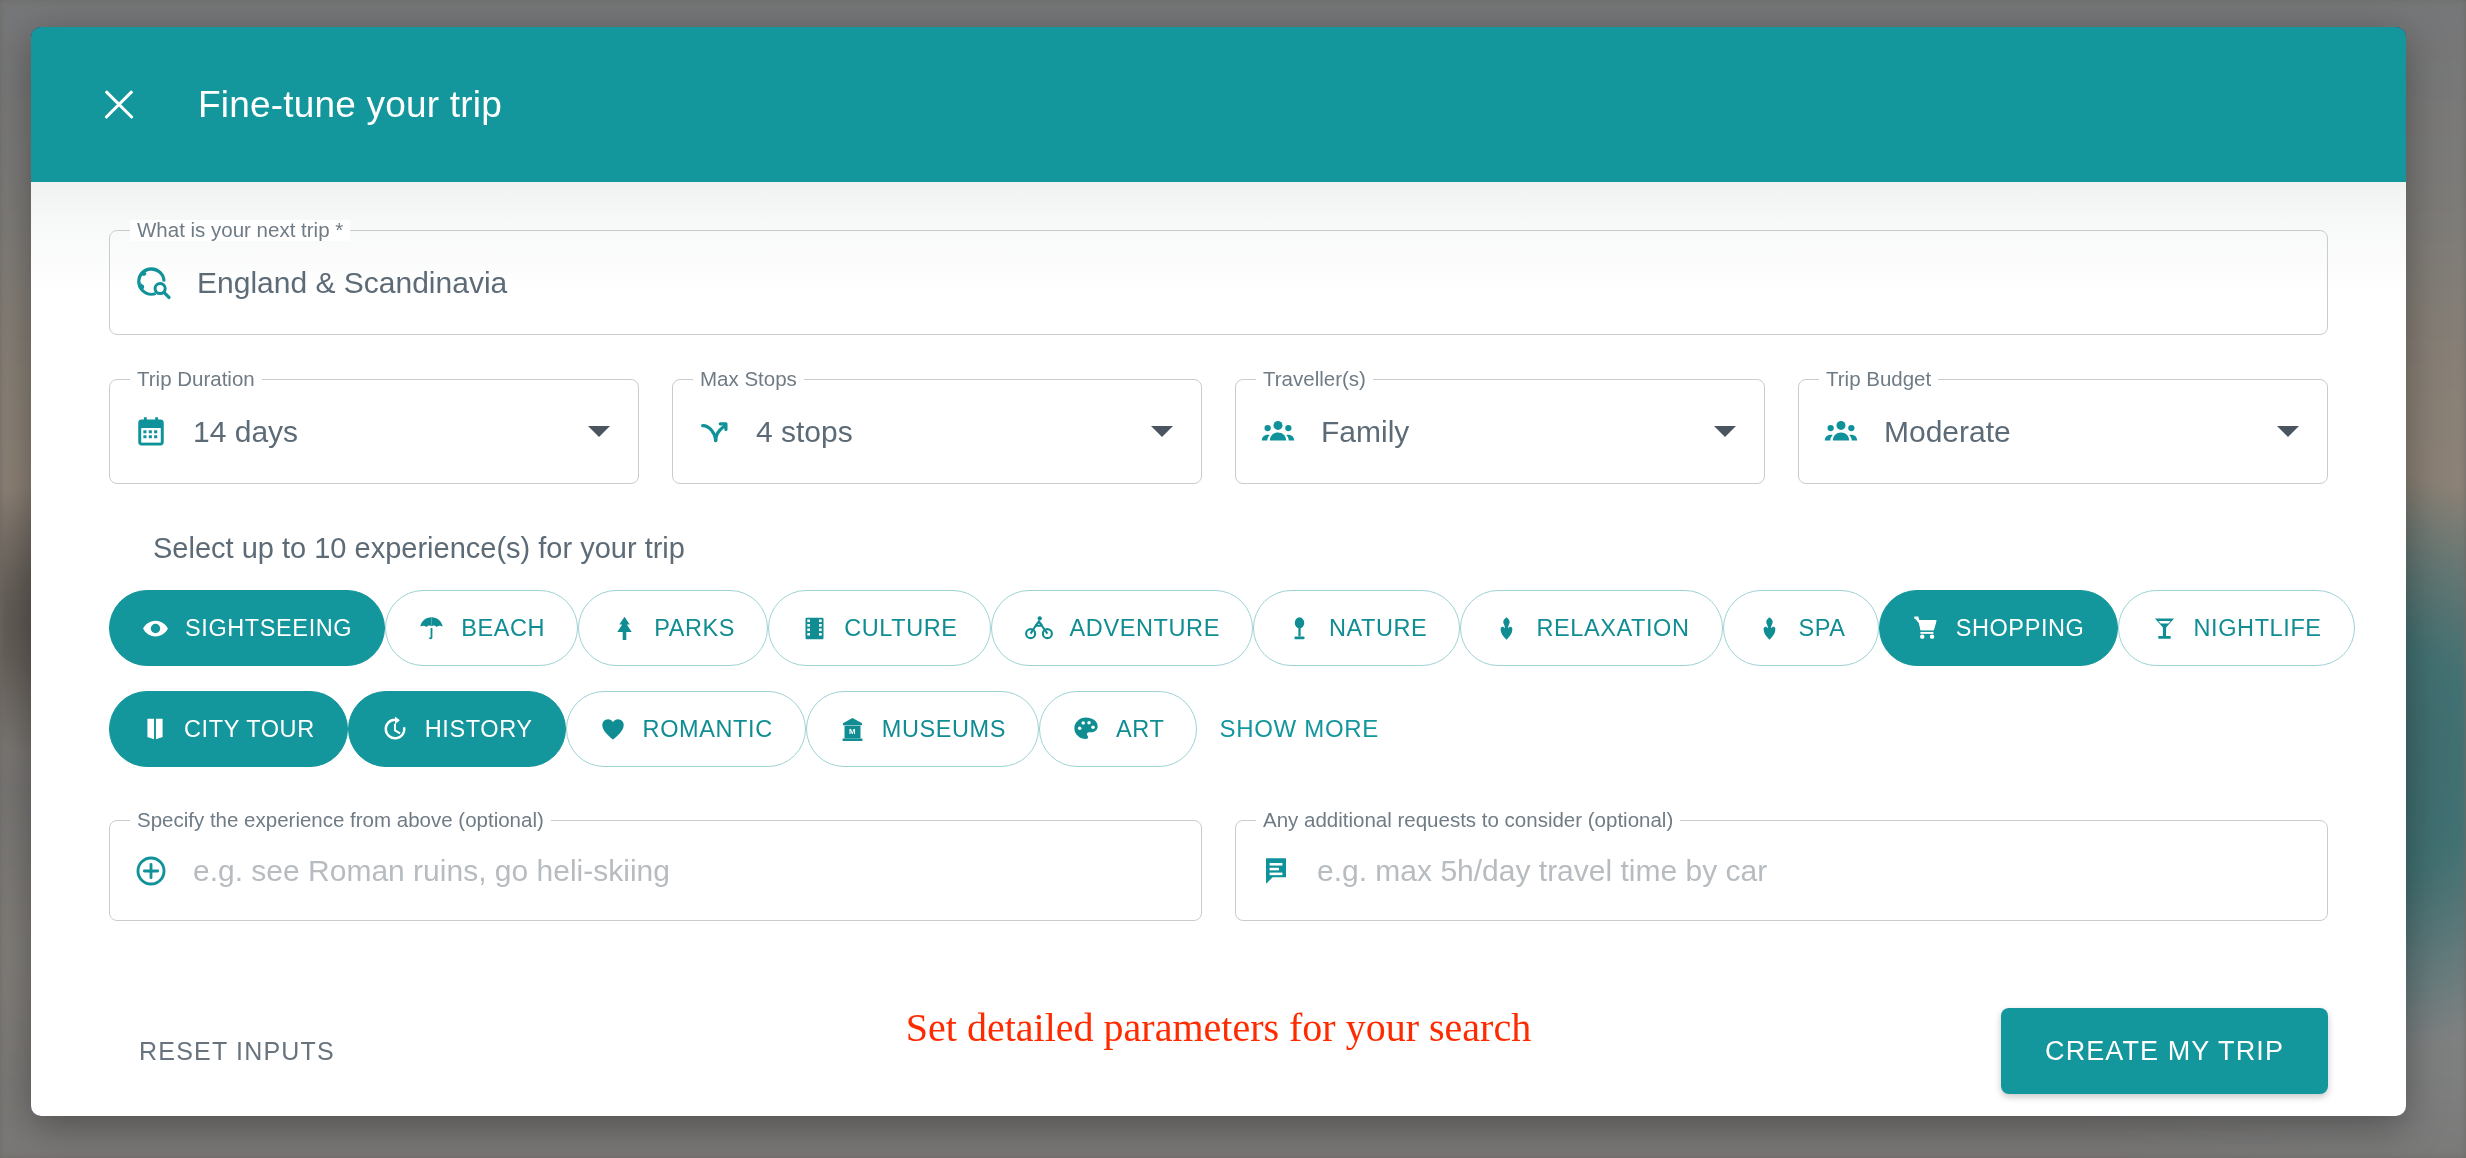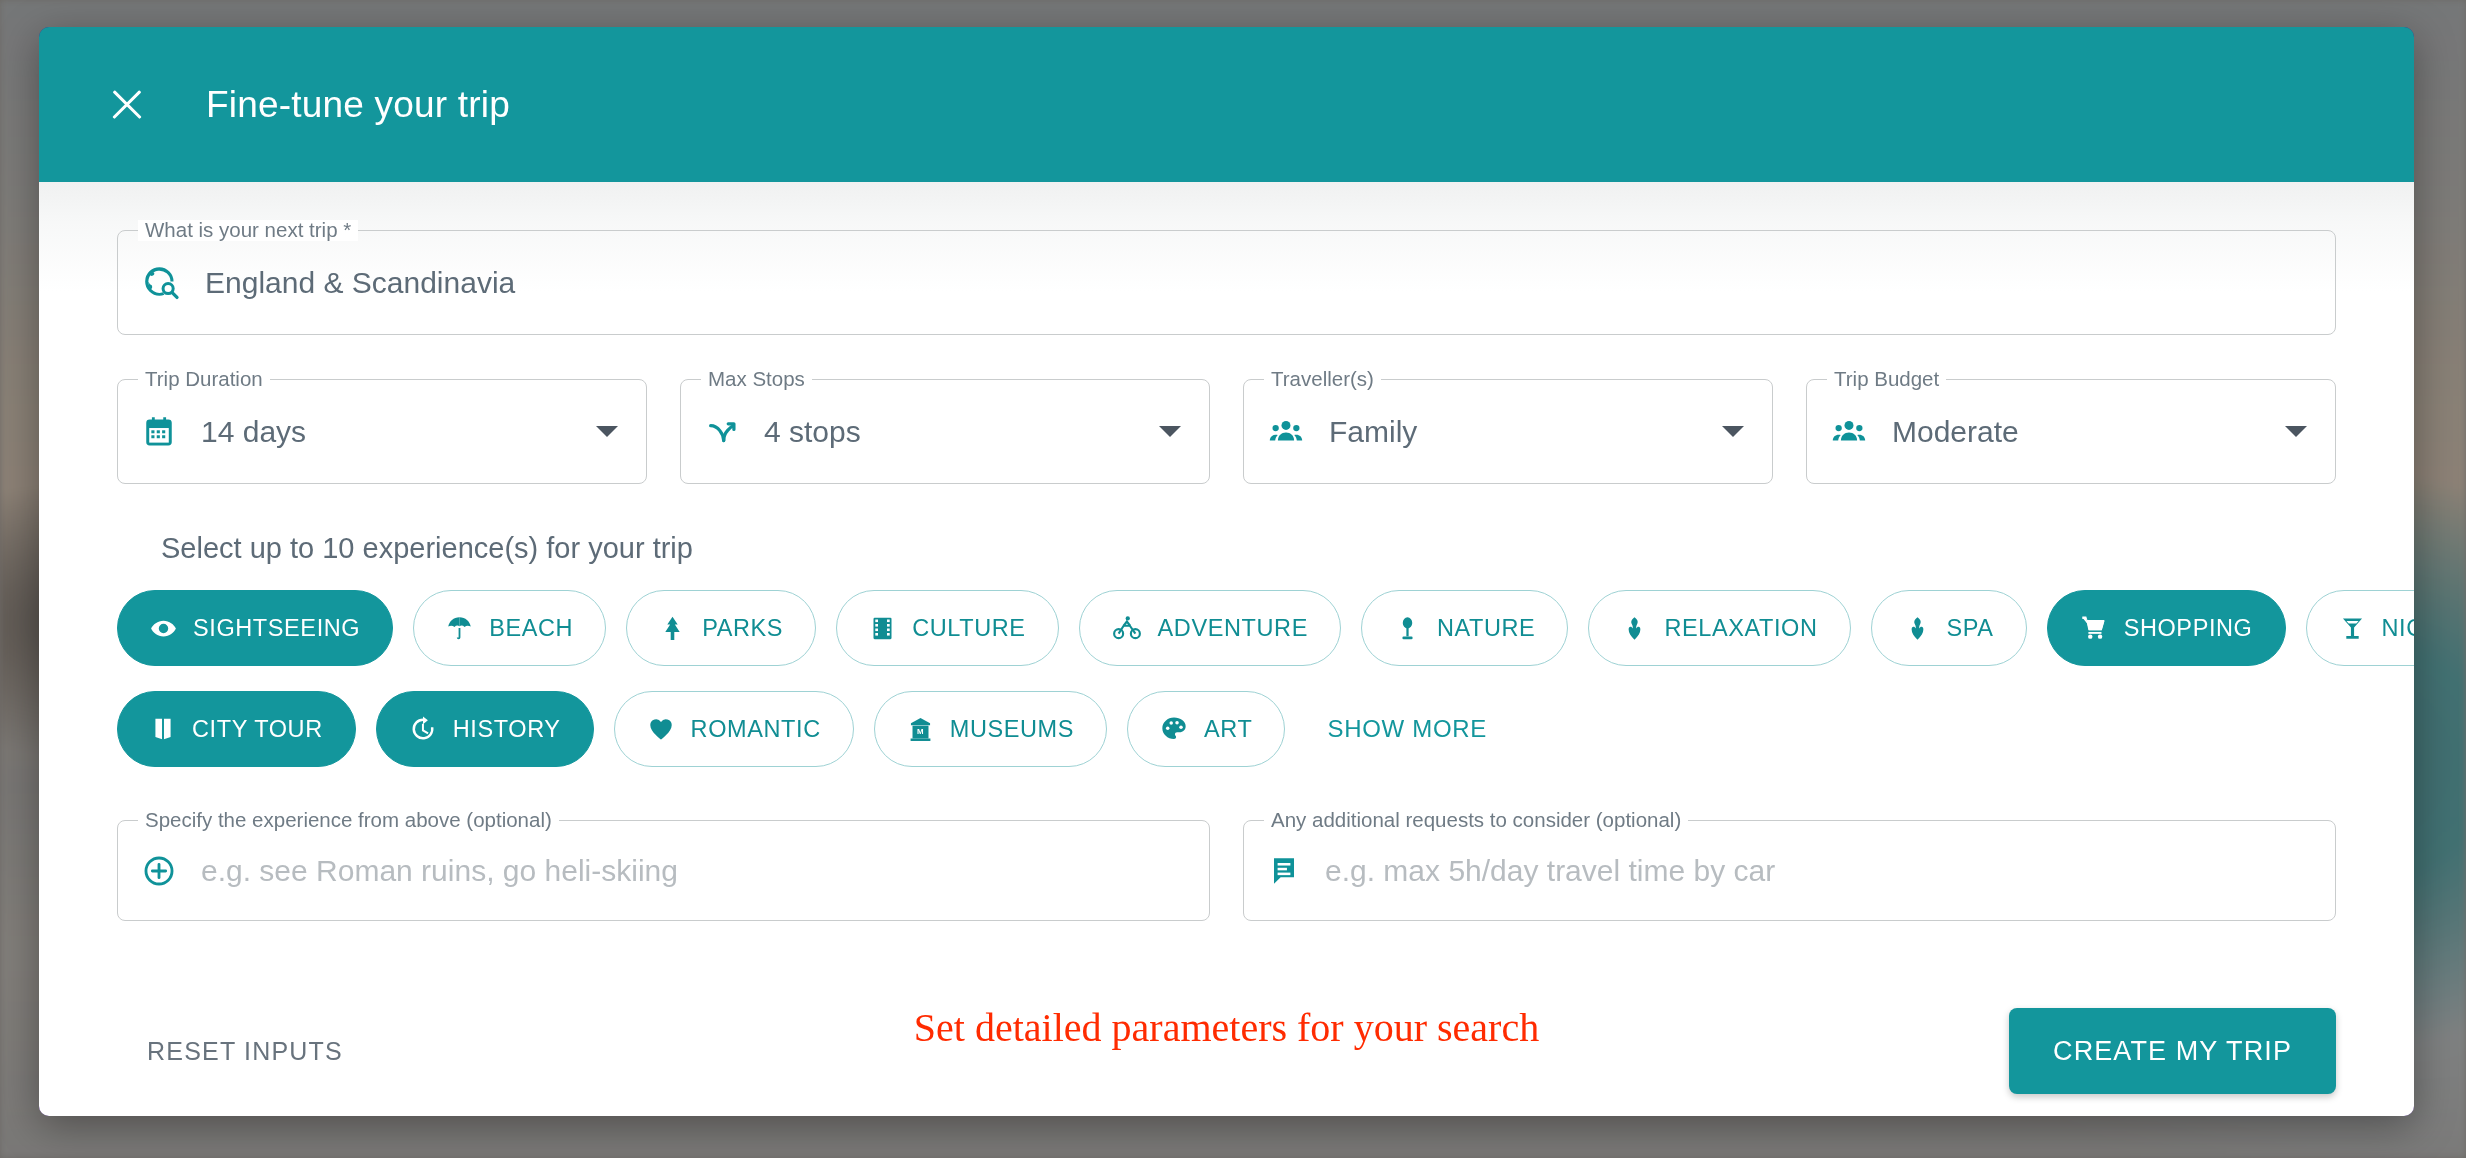--- a/index.html
+++ b/index.html
@@ -42,21 +42,21 @@
   #backdrop::after {
     content: "";
     position: absolute;
     inset: 0;
     background: rgba(90,90,92,0.30);
   }
 
   
   #dialog {
     position: absolute;
-    left: 39px;
+    left: 31px;
     top: 27px;
     width: 2375px;
     height: 1089px;
     background: #4c1d95;
     border-radius: 10px;
     box-shadow: 0 10px 40px rgba(0,0,0,0.35);
     overflow: hidden;
     display: flex;
     flex-direction: column;
   }
@@ -179,21 +179,20 @@
   #exp-heading {
     margin-top: 48px;
     font-size: 29px;
     color: #5d6b77;
     margin-left: 44px;
   }
 
   .chip-row {
     display: flex;
     align-items: center;
-    gap: 20px;
     margin-top: 25px;
     flex-wrap: nowrap;
   }
   .chip {
     display: inline-flex;
     align-items: center;
     gap: 16px;
     height: 76px;
     padding: 0 32px;
     border-radius: 40px;

